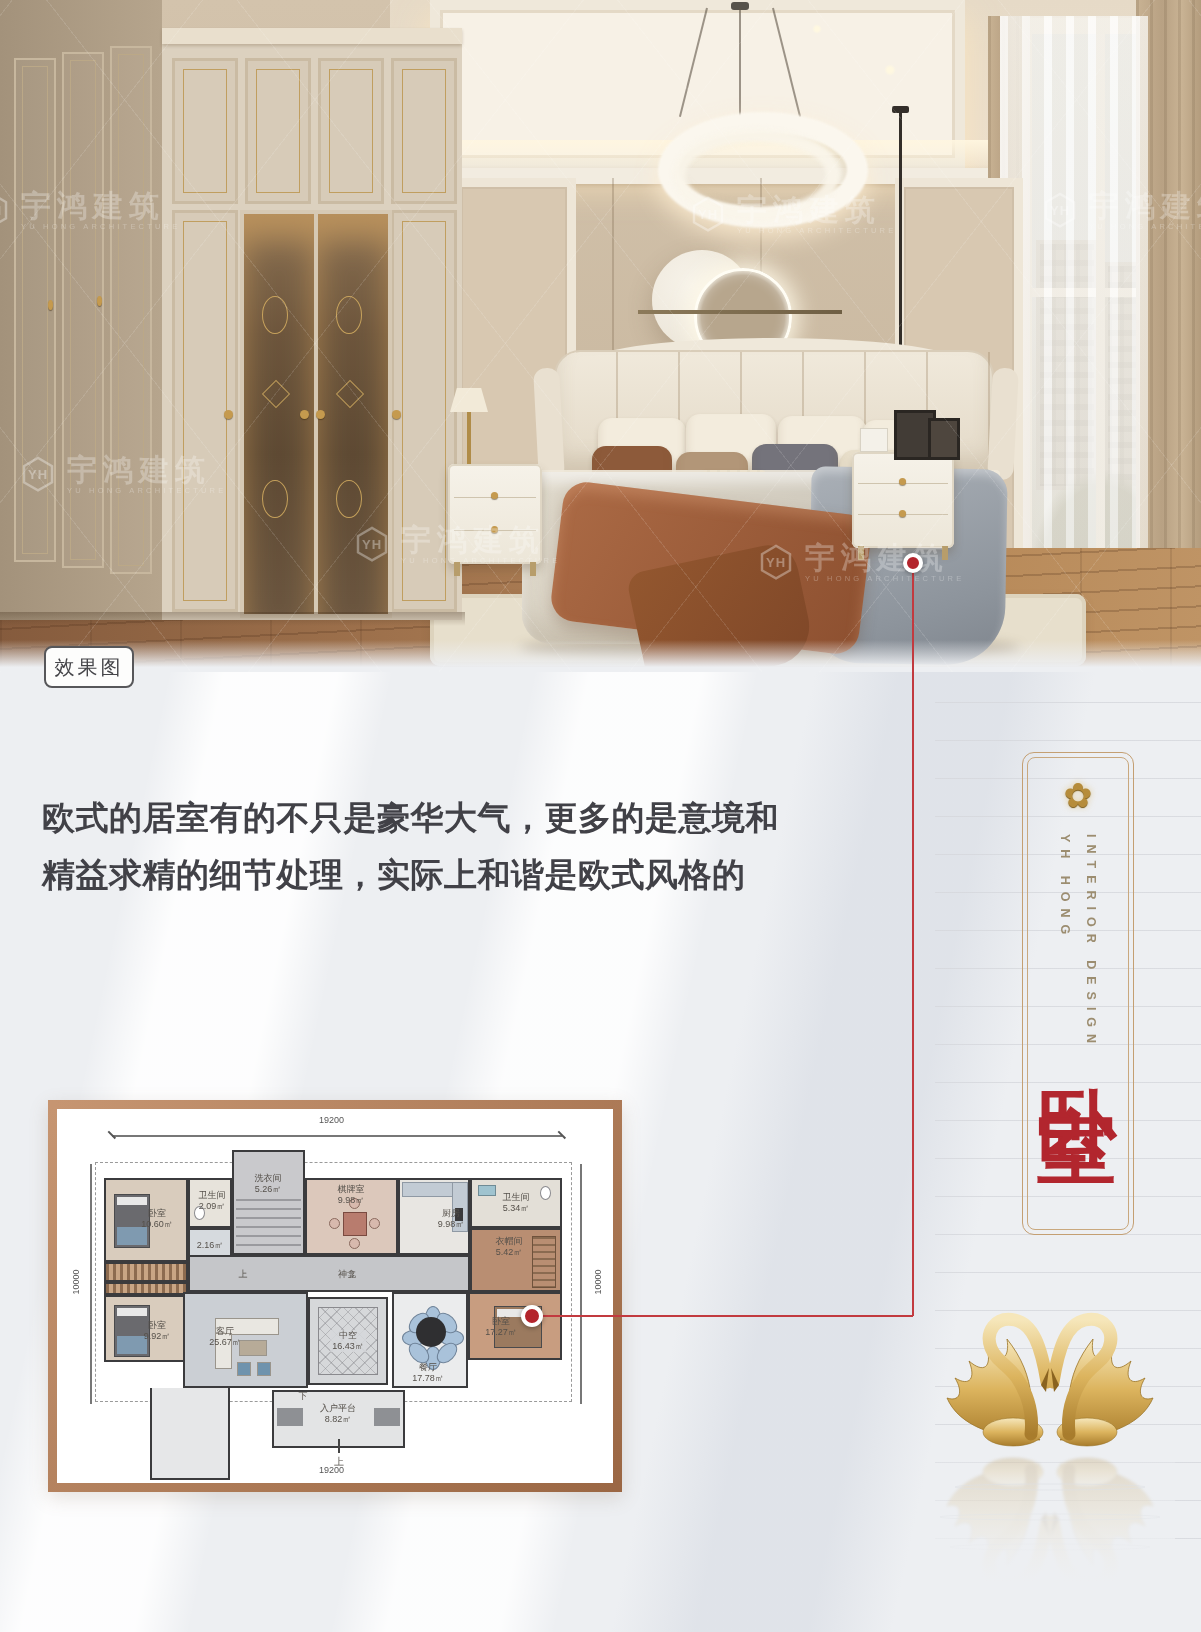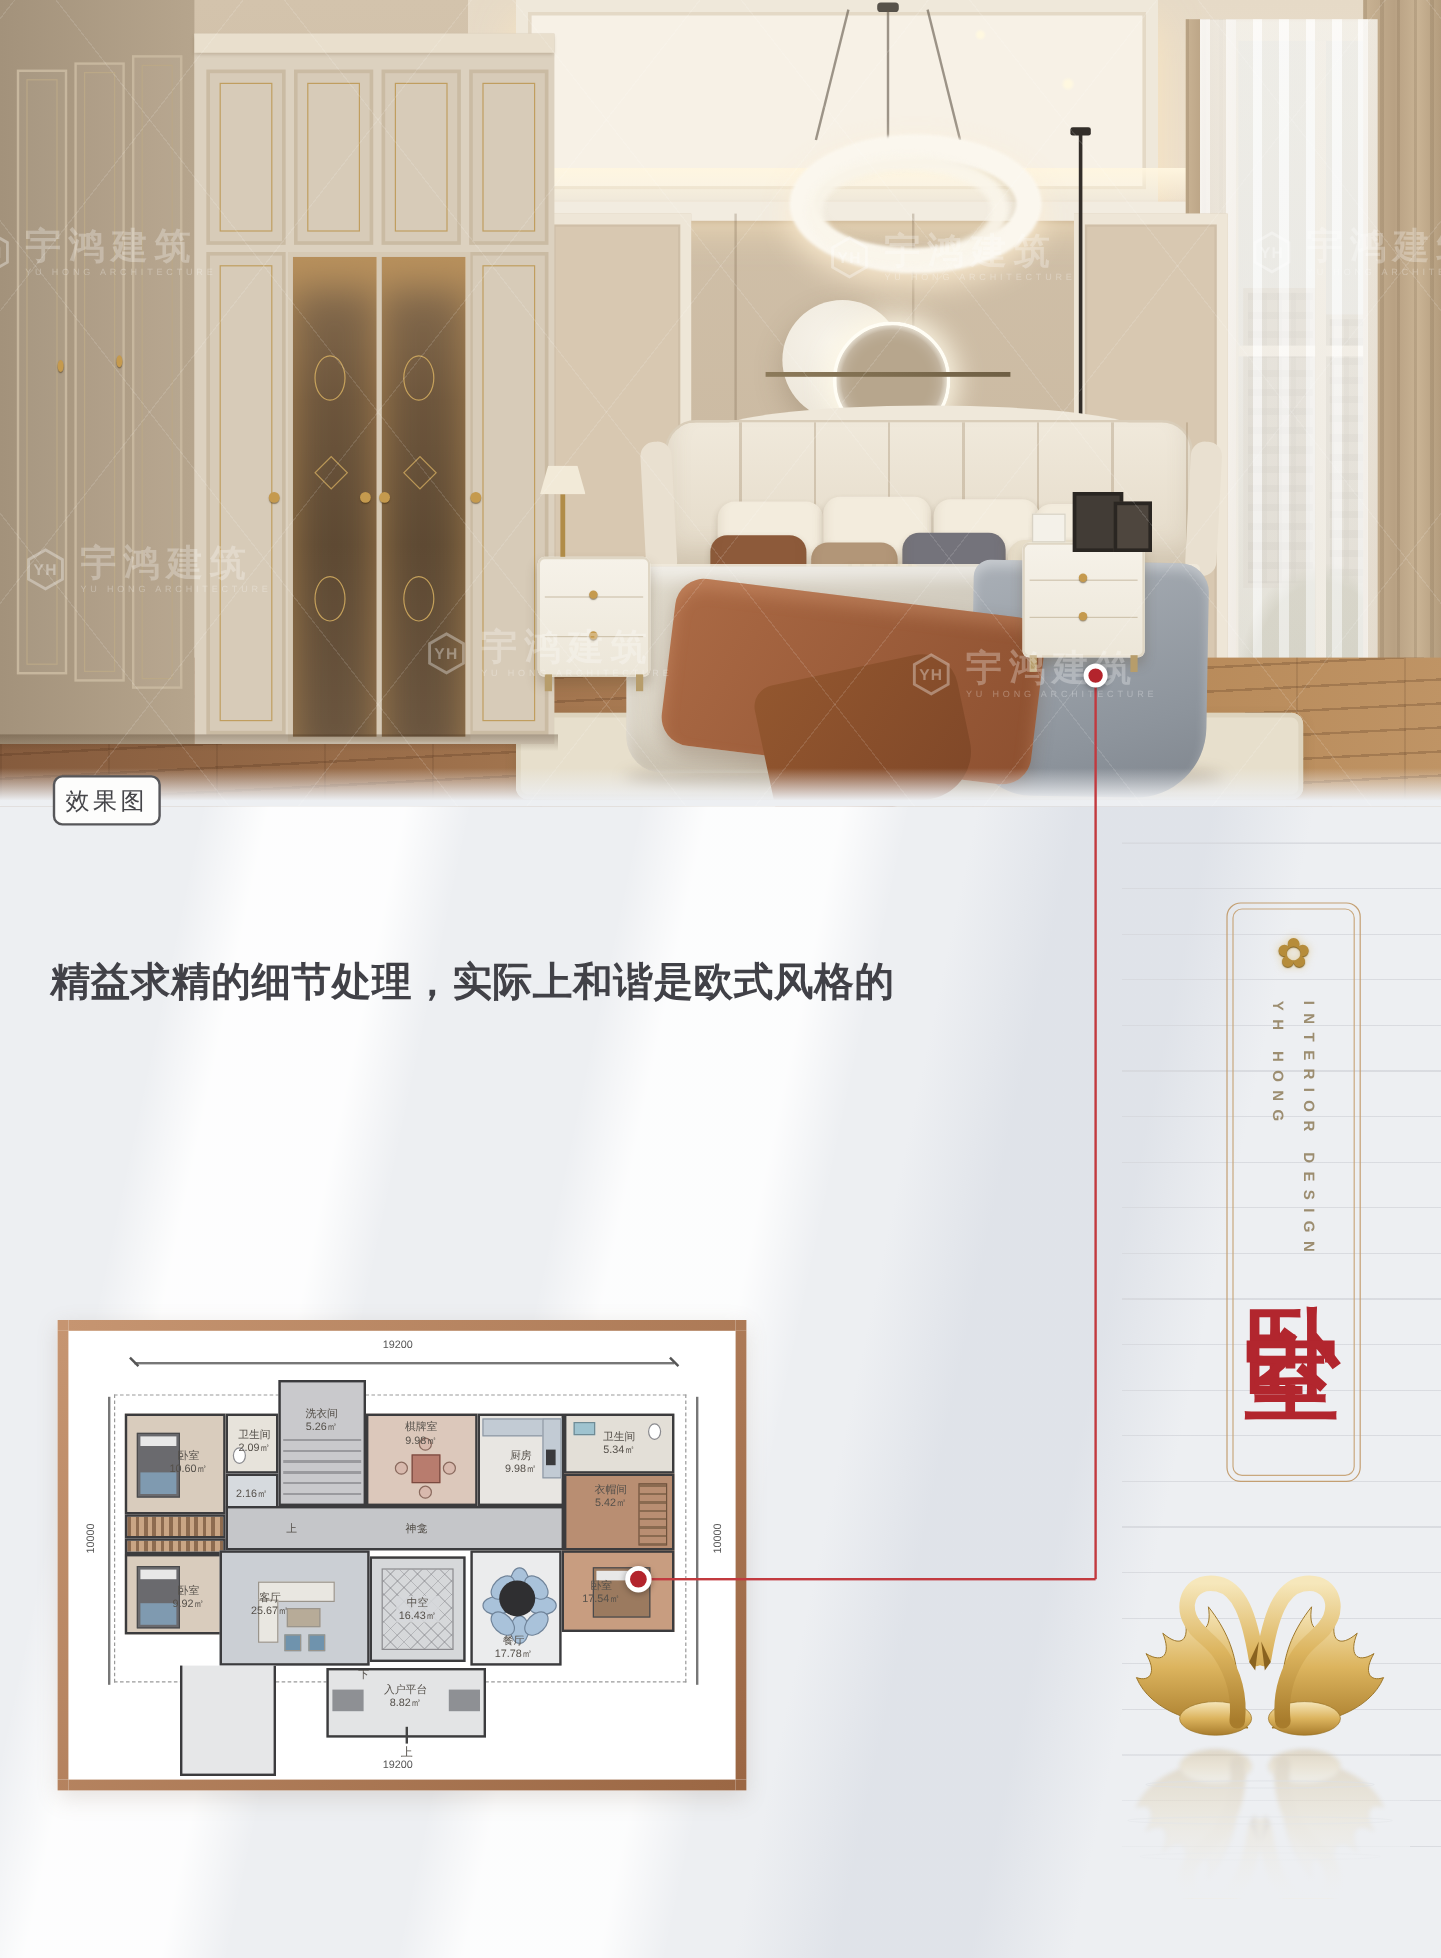--- a/index.html
+++ b/index.html
@@ -374,20 +374,21 @@
   </div>
 
   <div class="abs photo-tag">
       <span>效果图</span>
     </div>
 
   <div class="abs lower-bg"></div>
   <div class="abs rules"></div>
 
   <div class="abs desc">
+    <div>欧式的居室有的不只是豪华大气，更多的是意境和</div>
     <div>精益求精的细节处理，实际上和谐是欧式风格的</div>
   </div>
 
   <div class="abs plan-card">
     <div class="plan">
 
       <div class="dimline" style="left:55px;top:26px;width:450px;height:1.5px;"></div>
       <div class="tick" style="left:50px;top:25px;"></div>
       <div class="tick" style="left:500px;top:25px;"></div>
       <span class="dimtext" style="left:262px;top:6px;">19200</span>
@@ -463,21 +464,21 @@
       <span class="rlabel" style="left:294px;top:86px;">
           <i>棋牌室</i>
           <i>9.98㎡</i>
         </span>
 
       <div class="room" style="left:341px;top:69px;width:72px;height:77px;background:#e8e6e2;">
         <div class="counter" style="left:2px;top:2px;width:64px;height:13px;"></div>
         <div class="counter" style="left:52px;top:2px;width:14px;height:48px;"></div>
         <div style="position:absolute;left:55px;top:28px;width:8px;height:13px;background:#3a3a3c;"></div>
       </div>
-      <span class="rlabel" style="left:377px;top:110px;">
+      <span class="rlabel" style="left:394px;top:110px;">
           <i>厨房</i>
           <i>9.98㎡</i>
         </span>
 
       <div class="room" style="left:413px;top:69px;width:92px;height:50px;background:#e3dfd7;">
         <div class="oval" style="left:68px;top:6px;width:9px;height:12px;"></div>
         <div style="position:absolute;left:6px;top:5px;width:16px;height:9px;background:#9fc3cf;border:1px solid #6f8b95;"></div>
       </div>
       <span class="rlabel" style="left:459px;top:94px;">
           <i>卫生间</i>
@@ -492,21 +493,21 @@
           <i>5.42㎡</i>
         </span>
 
       <div class="room" style="left:411px;top:183px;width:94px;height:68px;background:#c89d80;">
         <div class="ibed" style="left:24px;top:12px;width:46px;height:40px;background:#9b7a5f;">
             <span class="ipil"></span>
           </div>
       </div>
       <span class="rlabel" style="left:444px;top:218px;">
           <i>卧室</i>
-          <i>17.54㎡</i>
+          <i>17.27㎡</i>
         </span>
 
       <div class="room" style="left:126px;top:183px;width:125px;height:96px;background:#cbcfd4;">
         <div class="sofa" style="left:30px;top:24px;width:62px;height:15px;"></div>
         <div class="sofa" style="left:30px;top:39px;width:15px;height:34px;"></div>
         <div class="sofa" style="left:54px;top:46px;width:26px;height:14px;background:#b7ab98;"></div>
         <div class="sofa" style="left:52px;top:68px;width:12px;height:12px;background:#6f93ad;"></div>
         <div class="sofa" style="left:72px;top:68px;width:12px;height:12px;background:#6f93ad;"></div>
       </div>
       <span class="rlabel" style="left:168px;top:228px;">

